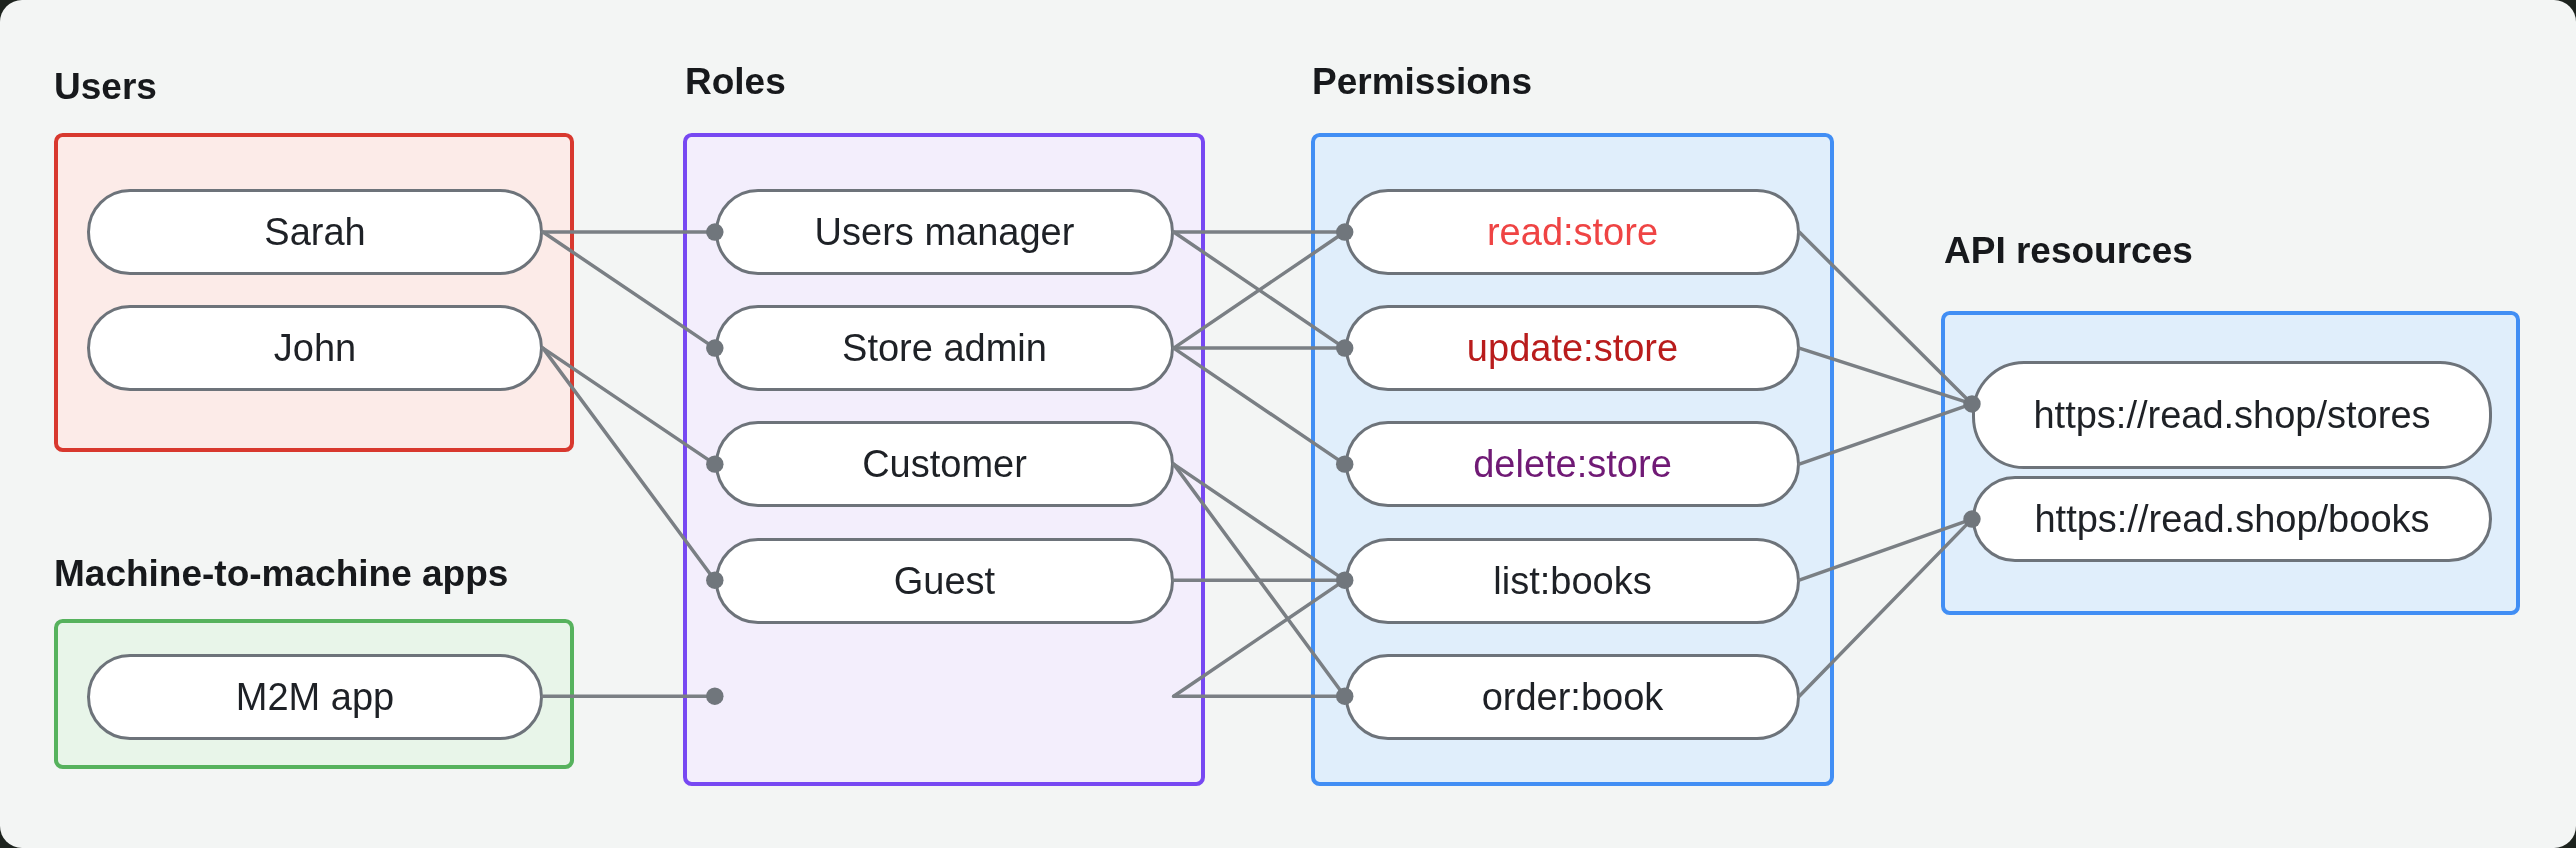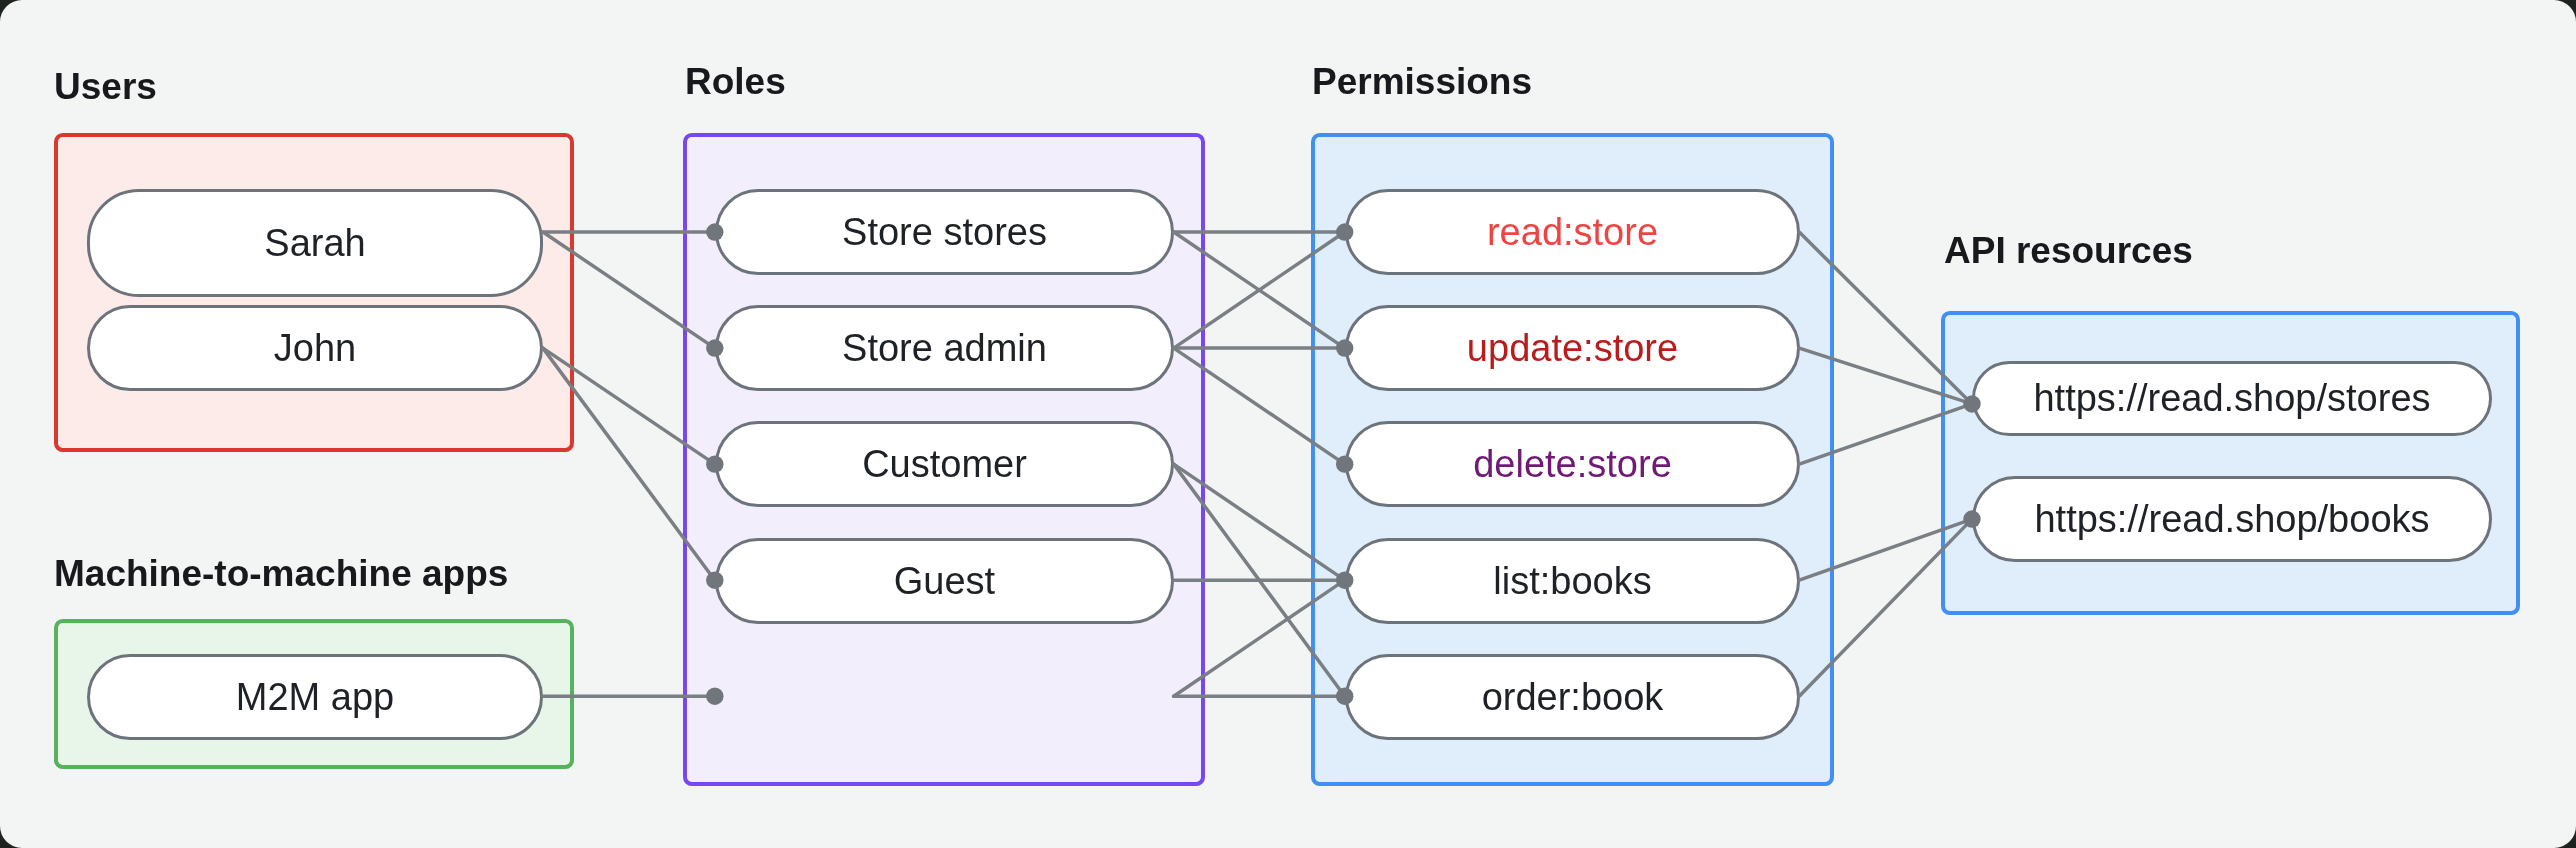--- a/index.html
+++ b/index.html
@@ -69,33 +69,33 @@
 
   <div class="group-label" id="label-roles" style="left: 685px; top: 61px; color: rgb(23, 25, 28);">Roles</div>
   <div class="group-box" id="box-roles" style="left: 683px; top: 133px; width: 522px; height: 653px; border-color: rgb(119, 72, 242); background: rgb(243, 238, 252);"></div>
 
   <div class="group-label" id="label-permissions" style="left: 1312px; top: 61px; color: rgb(23, 25, 28);">Permissions</div>
   <div class="group-box" id="box-permissions" style="left: 1311px; top: 133px; width: 523px; height: 653px; border-color: rgb(65, 142, 244); background: rgb(224, 238, 251);"></div>
 
   <div class="group-label" id="label-api" style="left: 1944px; top: 230px; color: rgb(23, 25, 28);">API resources</div>
   <div class="group-box" id="box-api" style="left: 1941px; top: 311px; width: 579px; height: 304px; border-color: rgb(65, 142, 244); background: rgb(224, 238, 251);"></div>
 
-  <div class="pill" style="left: 87px; top: 189px; width: 456px; height: 108px; border-color: rgb(109, 115, 122); background: rgb(255, 255, 255); color: rgb(30, 33, 38);">Sarah</div>
+  <div class="pill" style="left: 87px; top: 189px; width: 456px; height: 86px; border-color: rgb(109, 115, 122); background: rgb(255, 255, 255); color: rgb(30, 33, 38);">Sarah</div>
     <div class="pill" style="left: 87px; top: 305px; width: 456px; height: 86px; border-color: rgb(109, 115, 122); background: rgb(255, 255, 255); color: rgb(30, 33, 38);">John</div>
     <div class="pill" style="left: 87px; top: 654px; width: 456px; height: 86px; border-color: rgb(109, 115, 122); background: rgb(255, 255, 255); color: rgb(30, 33, 38);">M2M app</div>
-    <div class="pill" style="left: 715px; top: 189px; width: 459px; height: 86px; border-color: rgb(109, 115, 122); background: rgb(255, 255, 255); color: rgb(30, 33, 38);">Store stores</div>
+    <div class="pill" style="left: 715px; top: 189px; width: 459px; height: 86px; border-color: rgb(109, 115, 122); background: rgb(255, 255, 255); color: rgb(30, 33, 38);">Users manager</div>
     <div class="pill" style="left: 715px; top: 305px; width: 459px; height: 86px; border-color: rgb(109, 115, 122); background: rgb(255, 255, 255); color: rgb(30, 33, 38);">Store admin</div>
     <div class="pill" style="left: 715px; top: 421px; width: 459px; height: 86px; border-color: rgb(109, 115, 122); background: rgb(255, 255, 255); color: rgb(30, 33, 38);">Customer</div>
     <div class="pill" style="left: 715px; top: 538px; width: 459px; height: 86px; border-color: rgb(109, 115, 122); background: rgb(255, 255, 255); color: rgb(30, 33, 38);">Guest</div>
     <div class="pill" style="left: 1345px; top: 189px; width: 455px; height: 86px; border-color: rgb(109, 115, 122); background: rgb(255, 255, 255); color: #ef4444;">read:store</div>
     <div class="pill" style="left: 1345px; top: 305px; width: 455px; height: 86px; border-color: rgb(109, 115, 122); background: rgb(255, 255, 255); color: #b91c1c;">update:store</div>
     <div class="pill" style="left: 1345px; top: 421px; width: 455px; height: 86px; border-color: rgb(109, 115, 122); background: rgb(255, 255, 255); color: #701a75;">delete:store</div>
     <div class="pill" style="left: 1345px; top: 538px; width: 455px; height: 86px; border-color: rgb(109, 115, 122); background: rgb(255, 255, 255); color: rgb(30, 33, 38);">list:books</div>
     <div class="pill" style="left: 1345px; top: 654px; width: 455px; height: 86px; border-color: rgb(109, 115, 122); background: rgb(255, 255, 255); color: rgb(30, 33, 38);">order:book</div>
-    <div class="pill api-pill" style="left: 1972px; top: 361px; width: 520px; height: 75px; border-color: rgb(109, 115, 122); background: rgb(255, 255, 255); color: rgb(30, 33, 38);">https://read.shop/stores</div>
+    <div class="pill api-pill" style="left: 1972px; top: 361px; width: 520px; height: 108px; border-color: rgb(109, 115, 122); background: rgb(255, 255, 255); color: rgb(30, 33, 38);">https://read.shop/stores</div>
     <div class="pill api-pill" style="left: 1972px; top: 476px; width: 520px; height: 86px; border-color: rgb(109, 115, 122); background: rgb(255, 255, 255); color: rgb(30, 33, 38);">https://read.shop/books</div>
     <svg class="connectors" width="2576" height="848" viewBox="0 0 2952 972">
       <line x1="622" y1="266" x2="819" y2="266" stroke="#7a7f84" stroke-width="4" stroke-linecap="round"></line>
       <line x1="622" y1="266" x2="819" y2="399" stroke="#7a7f84" stroke-width="4" stroke-linecap="round"></line>
       <line x1="622" y1="399" x2="819" y2="532" stroke="#7a7f84" stroke-width="4" stroke-linecap="round"></line>
       <line x1="622" y1="399" x2="819" y2="665" stroke="#7a7f84" stroke-width="4" stroke-linecap="round"></line>
       <line x1="622" y1="798" x2="819" y2="798" stroke="#7a7f84" stroke-width="4" stroke-linecap="round"></line>
       <line x1="1345" y1="266" x2="1541" y2="266" stroke="#7a7f84" stroke-width="4" stroke-linecap="round"></line>
       <line x1="1345" y1="266" x2="1541" y2="399" stroke="#7a7f84" stroke-width="4" stroke-linecap="round"></line>
       <line x1="1345" y1="399" x2="1541" y2="266" stroke="#7a7f84" stroke-width="4" stroke-linecap="round"></line>

